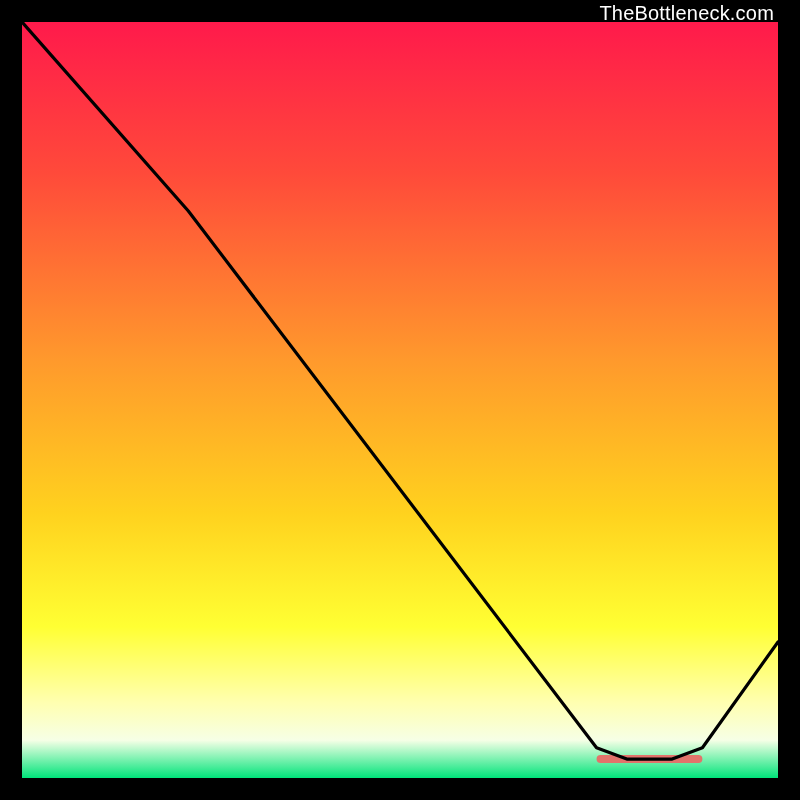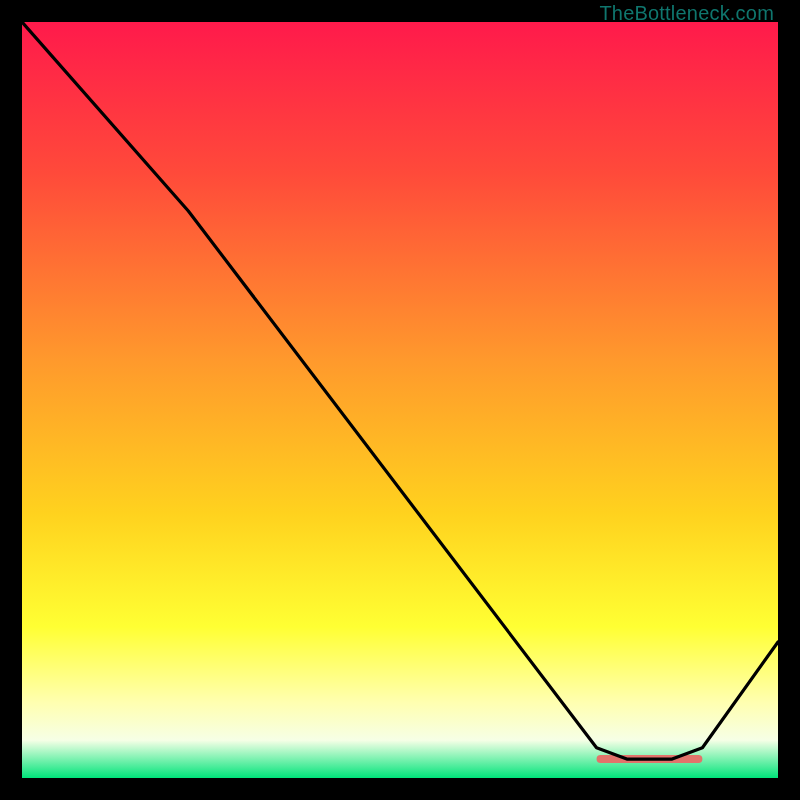--- a/index.html
+++ b/index.html
@@ -16,21 +16,21 @@
     left: 22px;
     top: 22px;
     width: 756px;
     height: 756px;
     background: #000;
   }
   .attribution {
     position: absolute;
     top: 2px;
     right: 26px;
-    color: #0f766e;
+    color: #ffffff;
     font-size: 20px;
     font-weight: 500;
     letter-spacing: 0.2px;
   }
   svg {
     display: block;
   }
 </style>
 </head>
 <body>

